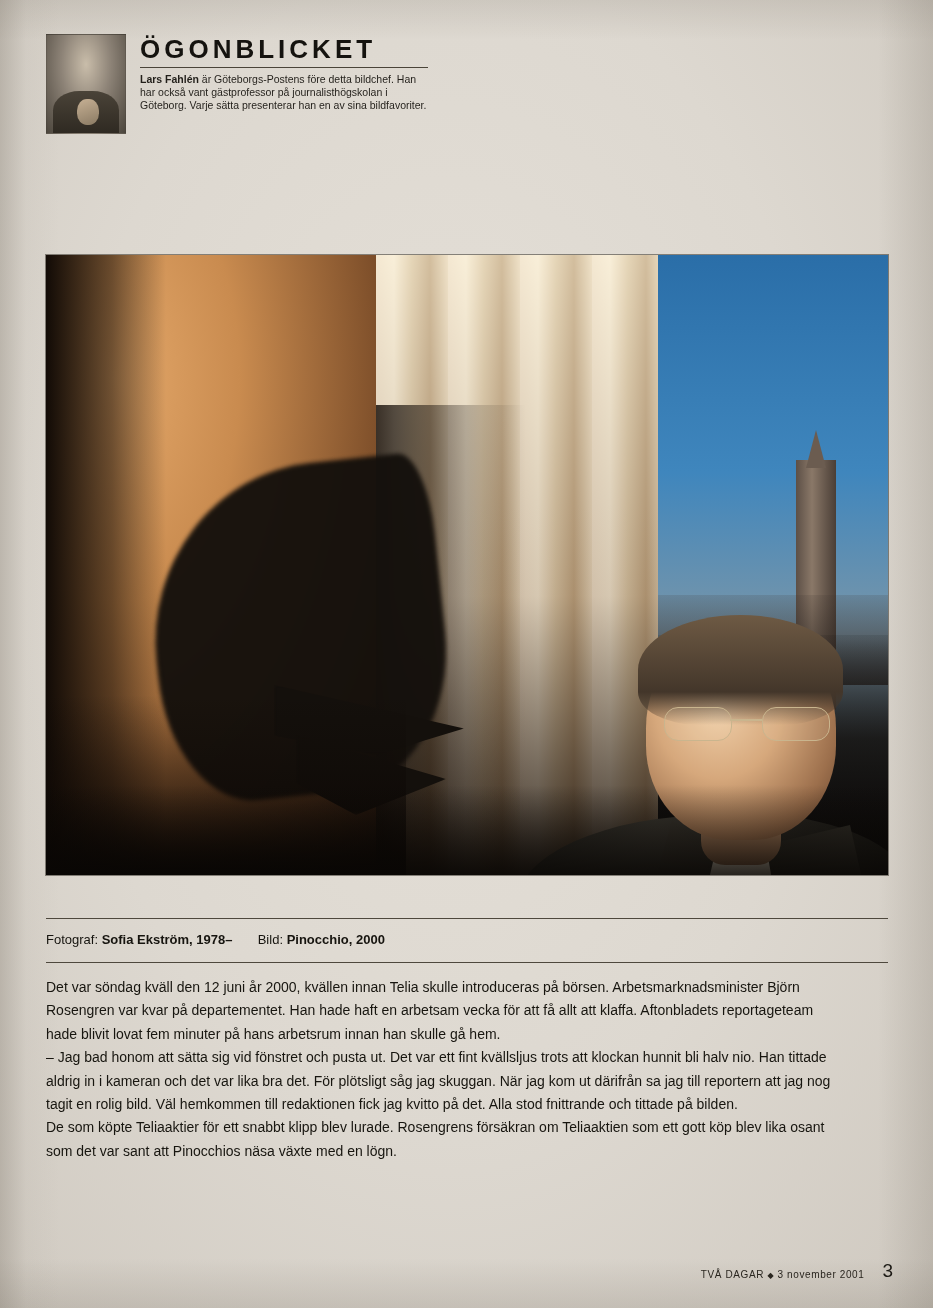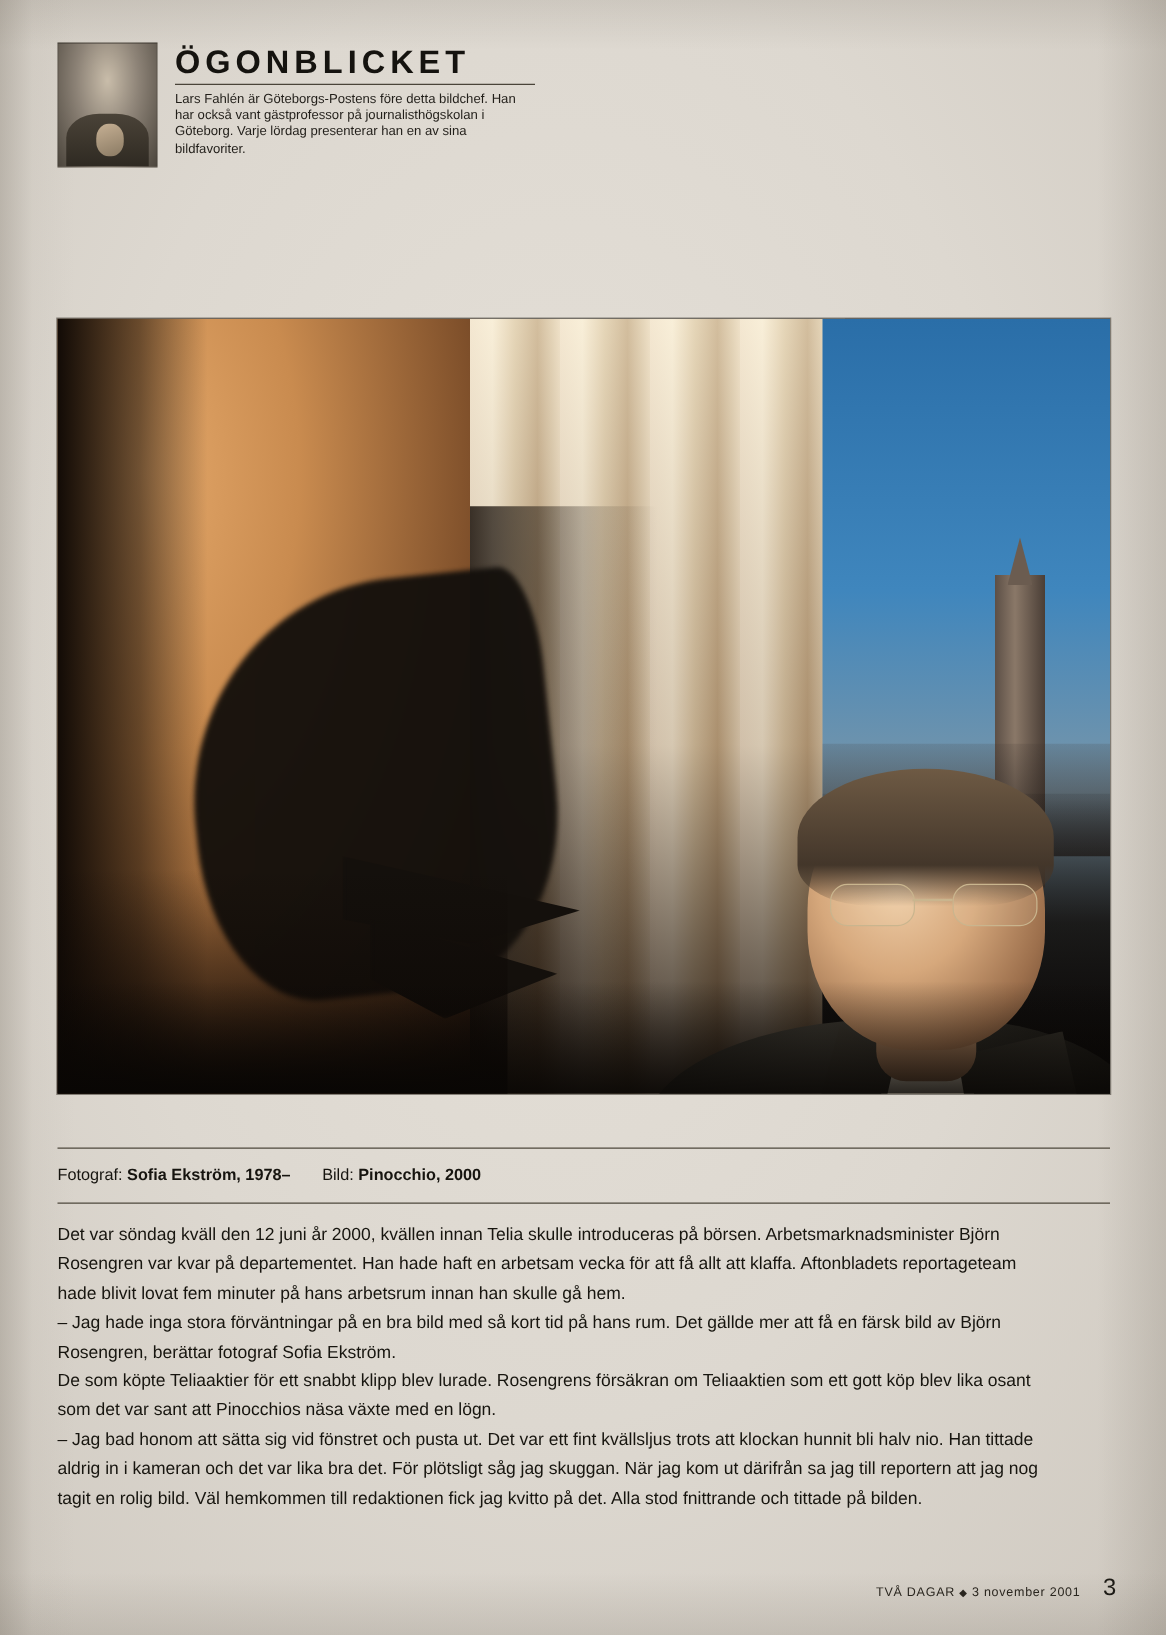--- a/index.html
+++ b/index.html
@@ -100,21 +100,21 @@
     width: 288px;
   }
   .author-bio {
     margin-top: 5px;
     font-size: 10.5px;
     line-height: 13.2px;
     color: #221f1a;
     width: 290px;
   }
   .author-bio b {
-    font-weight: normal;
+    font-weight: bold;
   }
 
   
   .photo-frame {
     position: absolute;
     left: 46px;
     top: 255px;
     width: 842px;
     height: 620px;
     background: #1a1410;
@@ -324,21 +324,21 @@
 
 <div class="masthead">
   <div class="author-photo">
     <div class="head"></div>
     <div class="body"></div>
     <div class="hand"></div>
   </div>
   <div class="masthead-text">
     <div class="ogonblicket">ÖGONBLICKET</div>
     <div class="rule"></div>
-    <div class="author-bio"><b>Lars Fahlén</b><span> är Göteborgs-Postens före detta bildchef. Han har också vant gästprofessor på journalisthögskolan i Göteborg. Varje lördag presenterar han en av sina bildfavoriter.</span></div>
+    <div class="author-bio"><b>Lars Fahlén</b><span> är Göteborgs-Postens före detta bildchef. Han har också vant gästprofessor på journalisthögskolan i Göteborg. Varje sätta presenterar han en av sina bildfavoriter.</span></div>
   </div>
 </div>
 
 <div class="photo-frame">
   <div class="ph-layer wall"></div>
   <div class="ph-layer wall-dark"></div>
   <div class="ph-layer curtain"></div>
   <div class="ph-layer curtain-shade"></div>
   <div class="ph-layer sky"></div>
   <div class="ph-layer tower"></div>
@@ -370,23 +370,22 @@
   <span>Fotograf:</span>
   <b>Sofia Ekström, 1978–</b>
   <span class="gap"></span>
   <span>Bild:</span>
   <b>Pinocchio, 2000</b>
 </div>
 <div class="caption-rule-bottom"></div>
 
 <div class="body-text">
   <p>Det var söndag kväll den 12 juni år 2000, kvällen innan Telia skulle introduceras på börsen. Arbetsmarknadsminister Björn Rosengren var kvar på departementet. Han hade haft en arbetsam vecka för att få allt att klaffa. Aftonbladets reportageteam hade blivit lovat fem minuter på hans arbetsrum innan han skulle gå hem.</p>
-  <p>– Jag hade inga stora förväntningar på en bra bild med så kort tid på hans rum. Det gällde mer att få en färsk bild av Björn Rosengren, berättar fotograf Sofia Ekström.</p>
+  <p>– Jag bad honom att sätta sig vid fönstret och pusta ut. Det var ett fint kvällsljus trots att klockan hunnit bli halv nio. Han tittade aldrig in i kameran och det var lika bra det. För plötsligt såg jag skuggan. När jag kom ut därifrån sa jag till reportern att jag nog tagit en rolig bild. Väl hemkommen till redaktionen fick jag kvitto på det. Alla stod fnittrande och tittade på bilden.</p>
   <p>De som köpte Teliaaktier för ett snabbt klipp blev lurade. Rosengrens försäkran om Teliaaktien som ett gott köp blev lika osant som det var sant att Pinocchios näsa växte med en lögn.</p>
-  <p>– Jag bad honom att sätta sig vid fönstret och pusta ut. Det var ett fint kvällsljus trots att klockan hunnit bli halv nio. Han tittade aldrig in i kameran och det var lika bra det. För plötsligt såg jag skuggan. När jag kom ut därifrån sa jag till reportern att jag nog tagit en rolig bild. Väl hemkommen till redaktionen fick jag kvitto på det. Alla stod fnittrande och tittade på bilden.</p>
 </div>
 
 <div class="footer">
   <div class="footer-line">
     <span>TVÅ DAGAR</span>
     <span class="diamond">◆</span>
     <span>3 november 2001</span>
   </div>
   <div class="page-number">3</div>
 </div>

